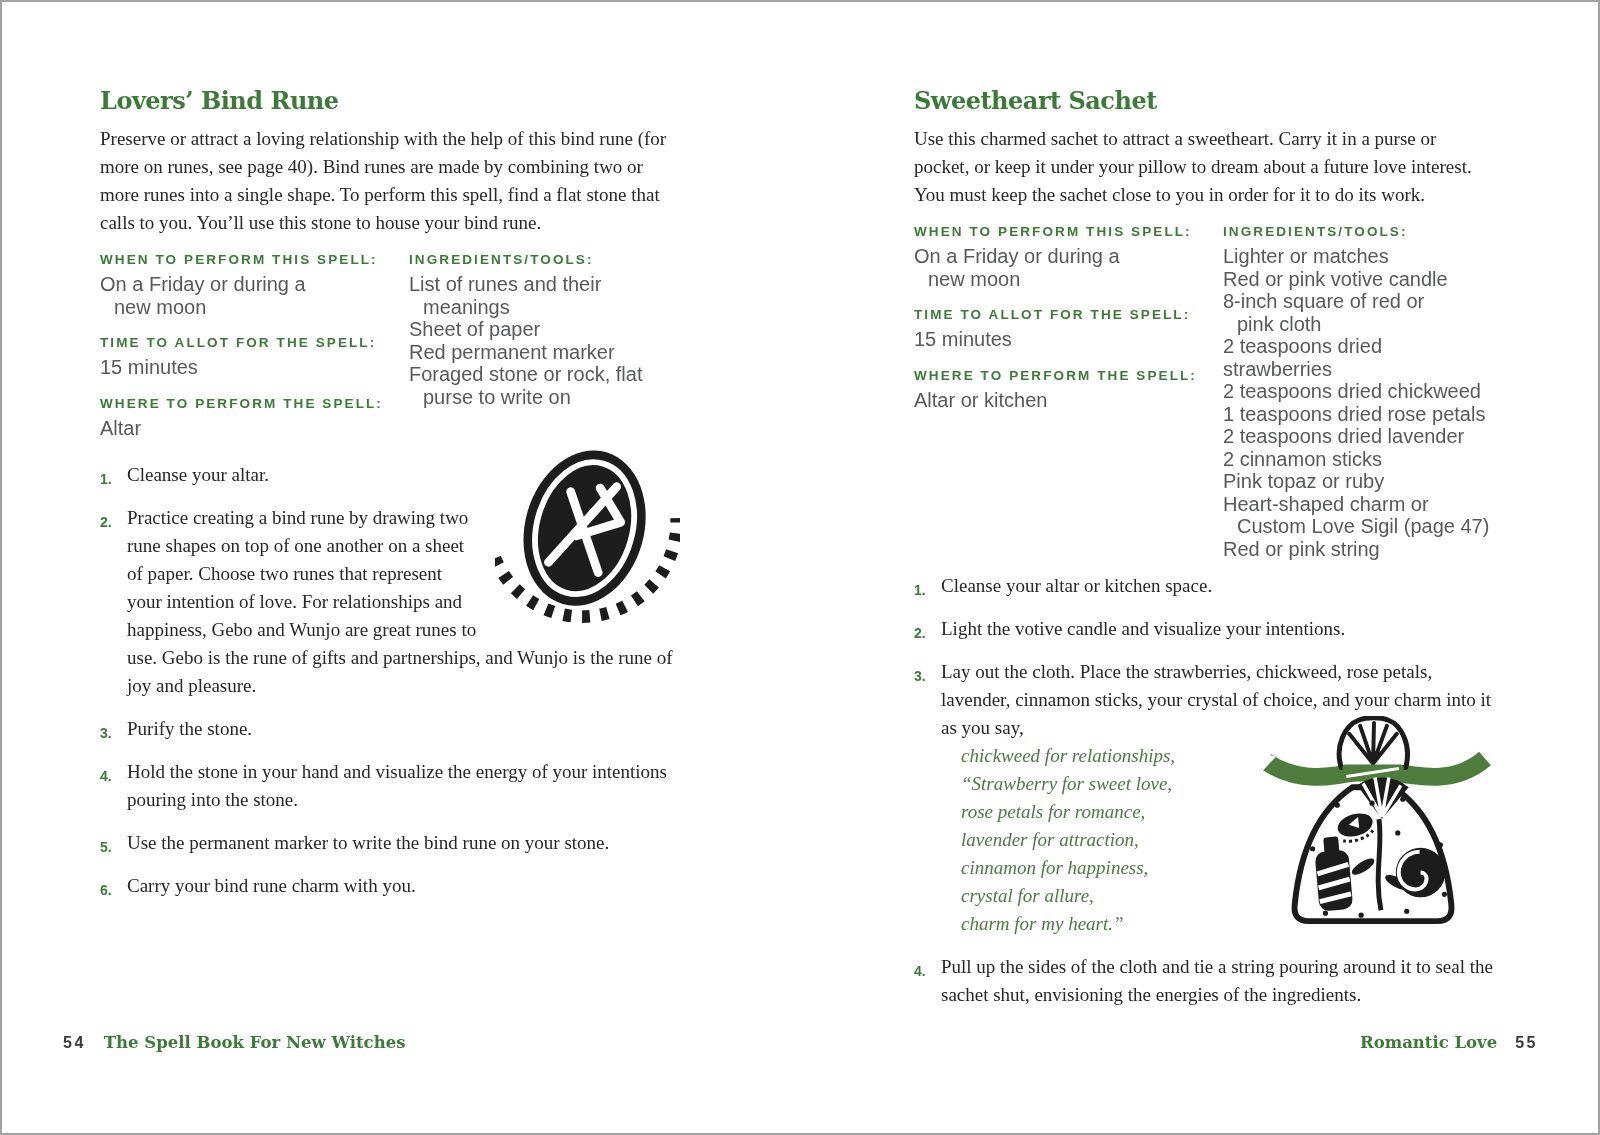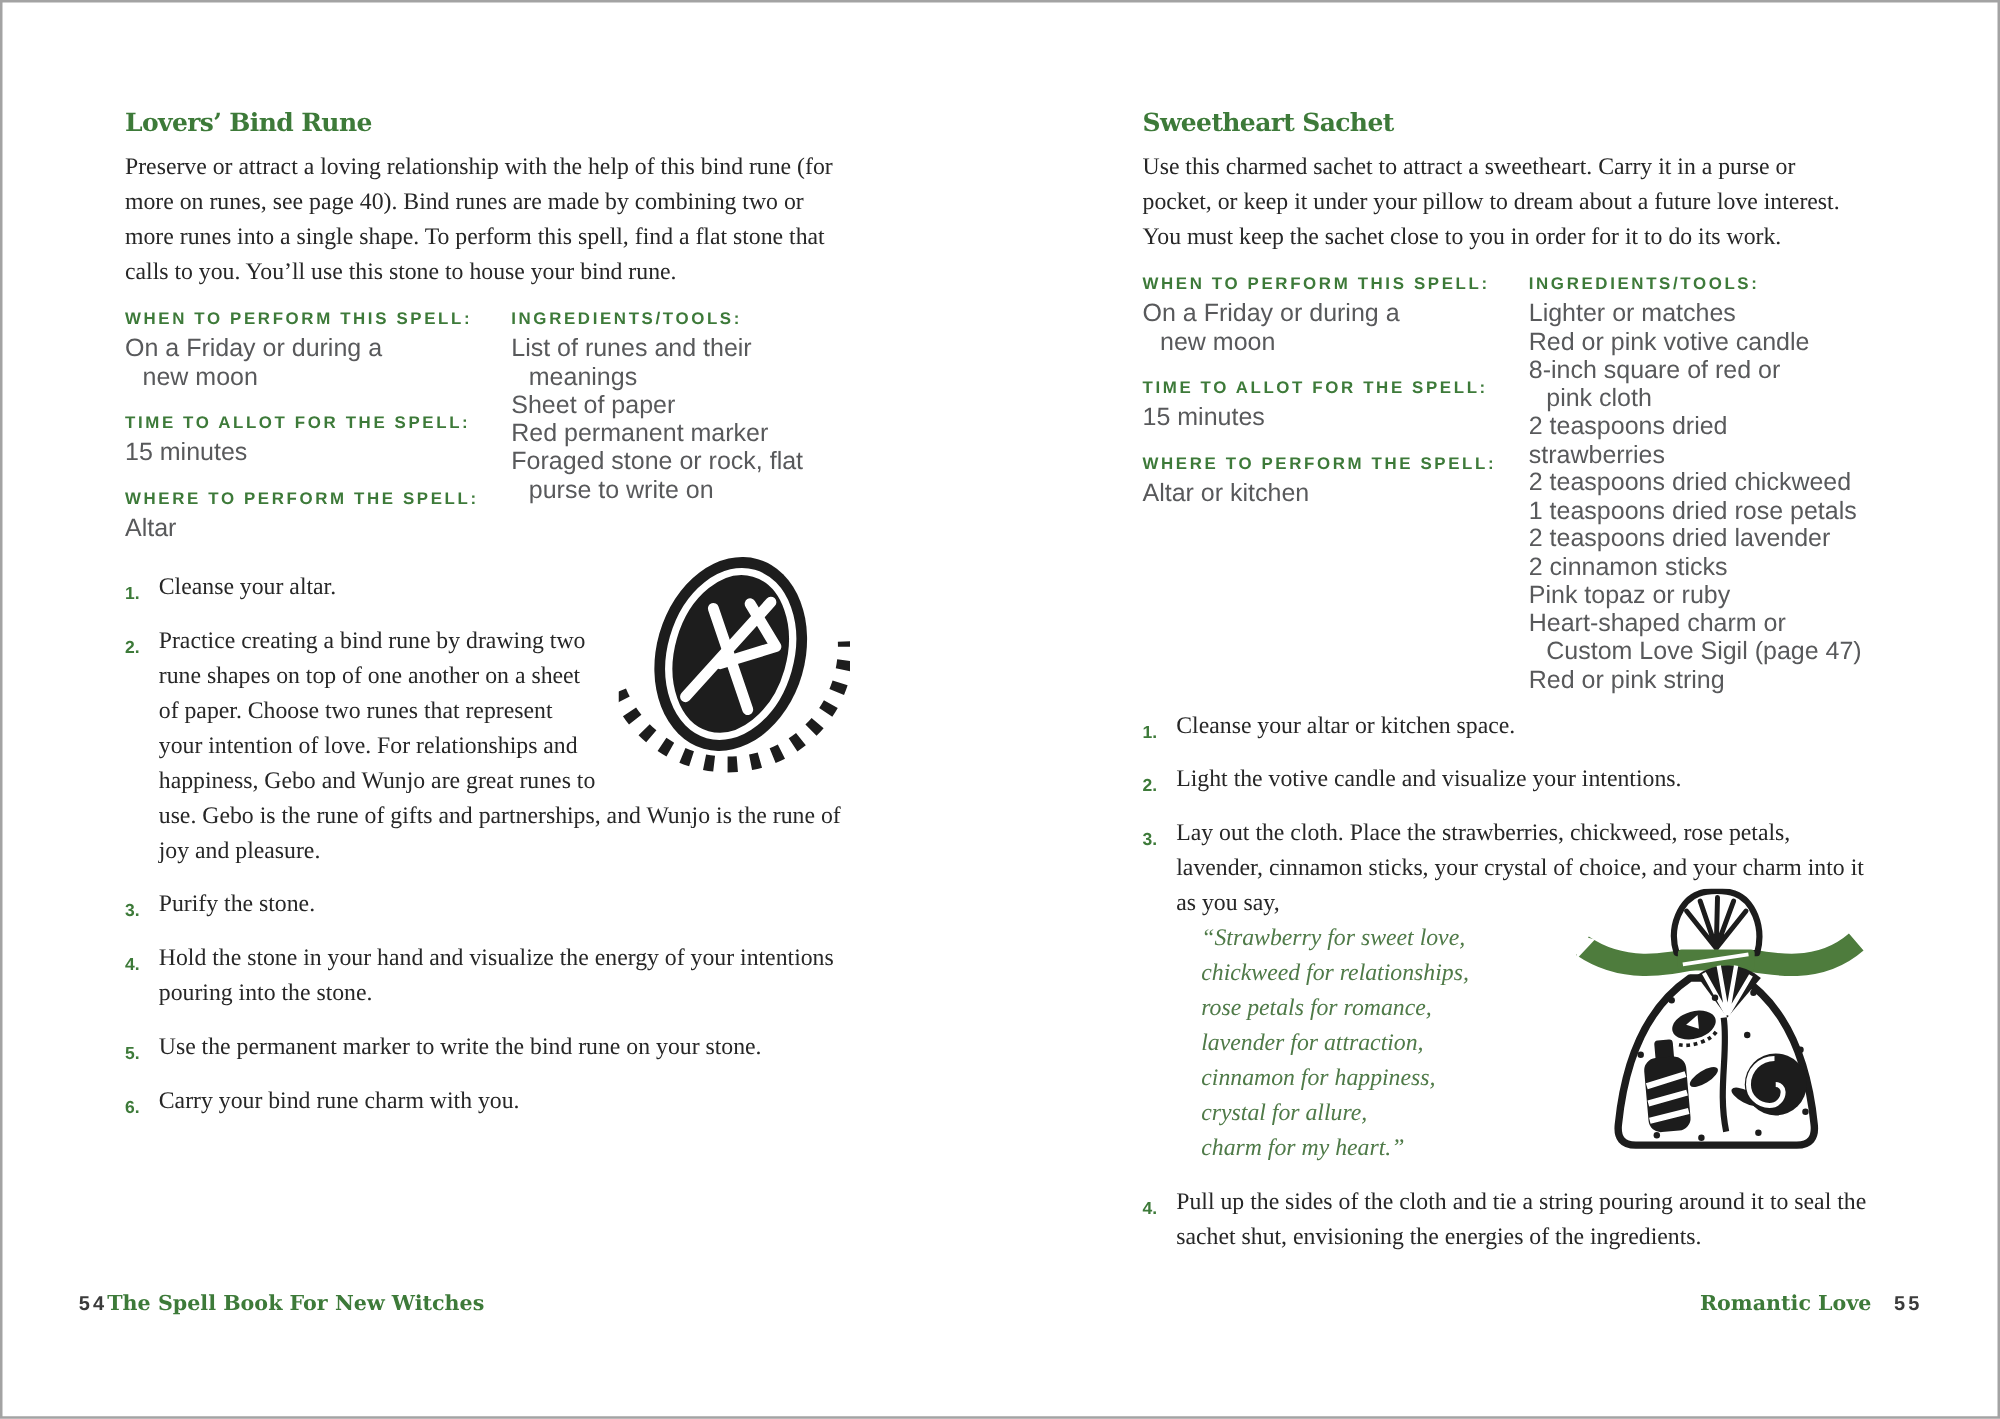--- a/index.html
+++ b/index.html
@@ -9,21 +9,21 @@
     font-family:"Liberation Serif", serif;
     overflow:hidden;
   }
   .page{position:absolute;top:84px;width:582px;}
   .page.left{left:98px;}
   .page.right{left:912px;}
 
   .spell-title{
     margin:0 0 10px 0;
     font-family:"DejaVu Serif", serif;
-    font-weight:bold;font-size:20px;letter-spacing:-0.5px;
+    font-weight:bold;font-size:24px;letter-spacing:-0.5px;
     color:#3d7a39;
   }
   .intro{
     margin:0;font-size:19px;line-height:28px;color:#272727;
   }
 
   .info-grid{display:grid;grid-template-columns:309px 1fr;margin-top:15px;}
   .info-block + .info-block{margin-top:17px;}
   .info-label{
     font-family:"Liberation Sans", sans-serif;font-weight:bold;
@@ -66,21 +66,21 @@
   .footer-left{left:61px;}
   .footer-right{right:60px;}
   .pagenum{
     font-family:"Liberation Sans", sans-serif;font-weight:bold;
     font-size:16px;letter-spacing:2.5px;color:#3b3b3b;
   }
   .footer-name{
     font-family:"DejaVu Serif", serif;font-weight:bold;
     font-size:16.5px;color:#3d7a39;
   }
-  .footer-left .footer-name{}
+  .footer-left .footer-name{margin-left:18px;}
   .footer-right .footer-name{margin-right:18px;}
 </style>
 </head>
 <body>
 
 <main class="spread">
 
   <section class="page left">
     <h1 class="spell-title">Lovers’ Bind Rune</h1>
     <p class="intro">Preserve or attract a loving relationship with the help of this bind rune (for more on runes, see page 40). Bind runes are made by combining two or more runes into a single shape. To perform this spell, find a flat stone that calls to you. You’ll use this stone to house your bind rune.</p>
@@ -259,22 +259,22 @@
             <circle cx="70" cy="199" r="2.6"></circle>
               <circle cx="106" cy="201" r="2.6"></circle>
             <circle cx="152" cy="197" r="2.6"></circle>
               <circle cx="190" cy="180" r="2.6"></circle>
             <circle cx="117" cy="88" r="2.6"></circle>
               <circle cx="143" cy="118" r="2.6"></circle>
           </g>
         </svg>
 
         <div class="verse">
+          <div>chickweed for relationships,</div>
           <div>“Strawberry for sweet love,</div>
-          <div>chickweed for relationships,</div>
           <div>rose petals for romance,</div>
           <div>lavender for attraction,</div>
           <div>cinnamon for happiness,</div>
           <div>crystal for allure,</div>
           <div>charm for my heart.”</div>
         </div>
       </div>
       <div class="step">
         <span class="step-num">4.</span>
         <span>Pull up the sides of the cloth and tie a string pouring around it to seal the sachet shut, envisioning the energies of the ingredients.</span>

